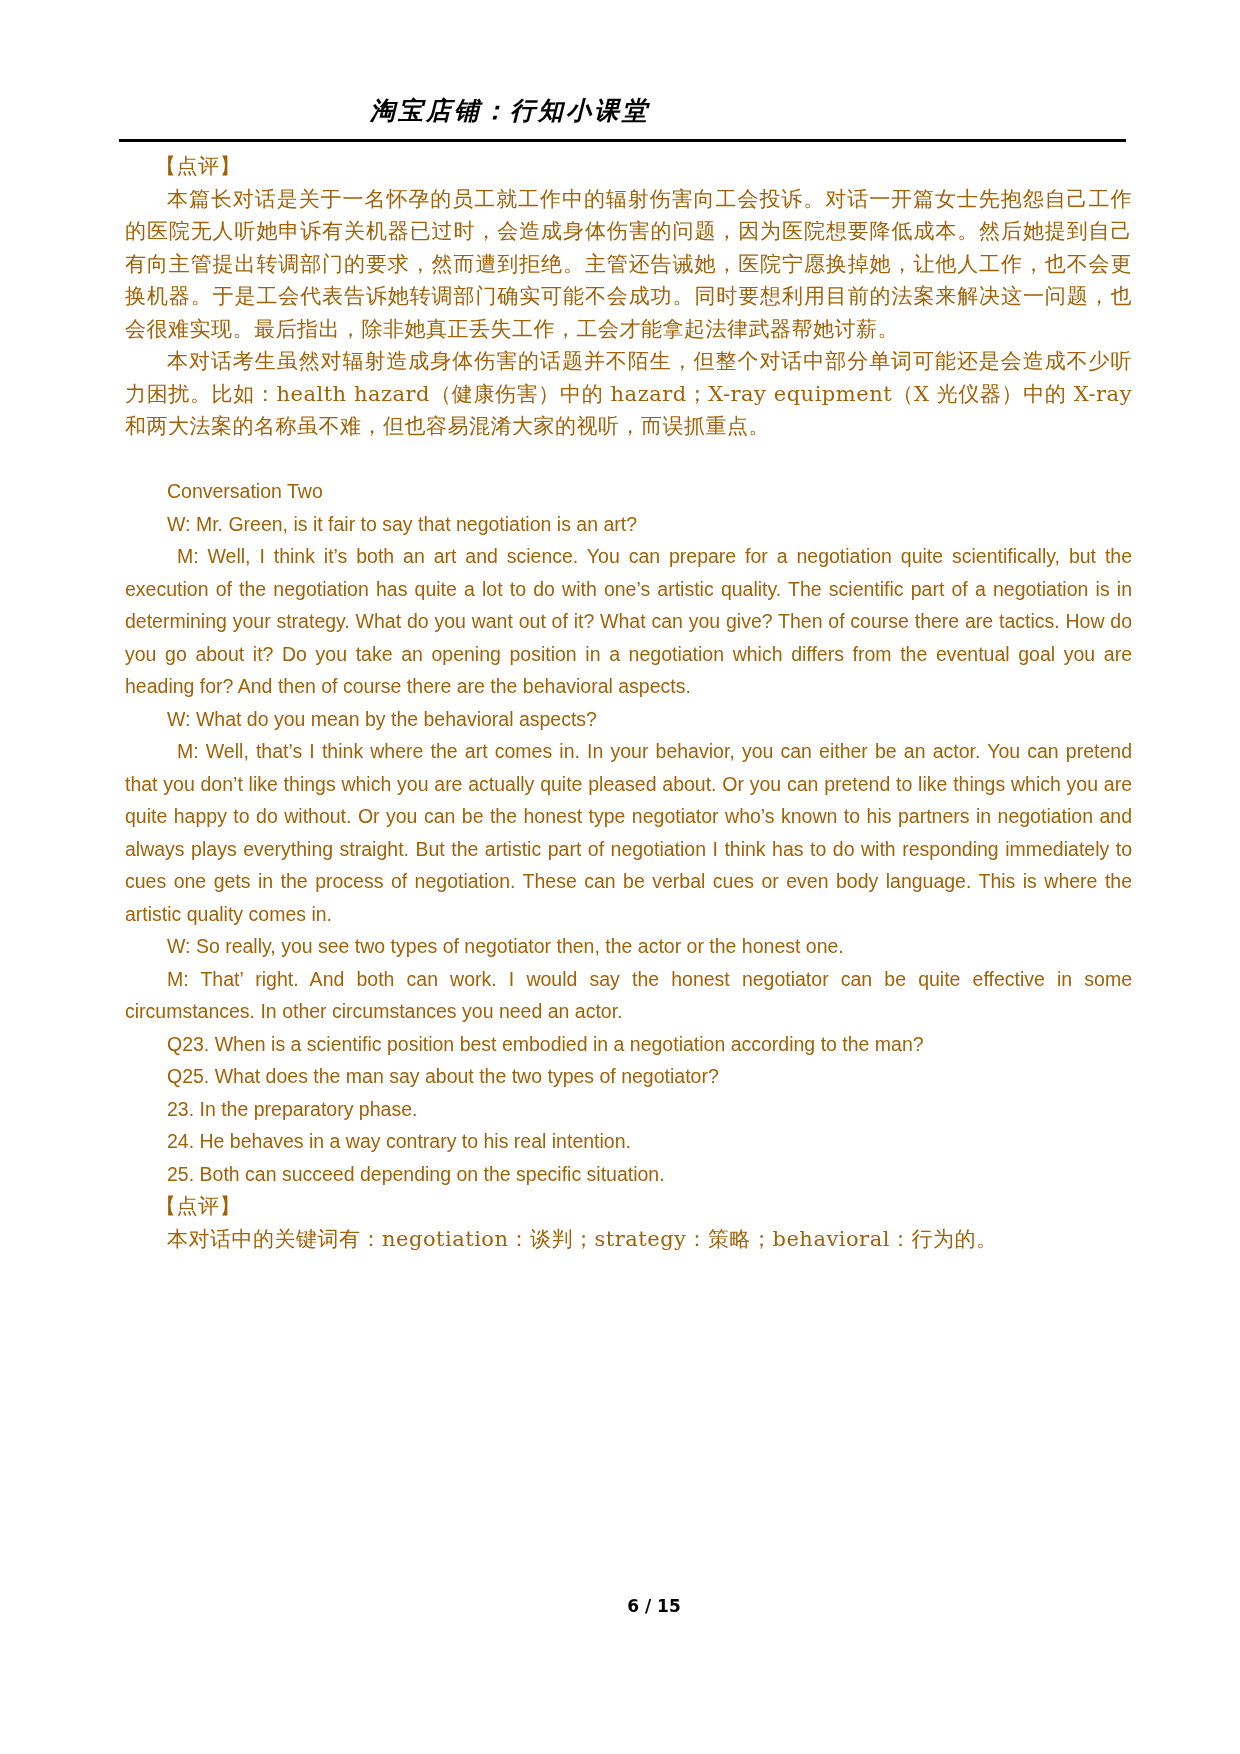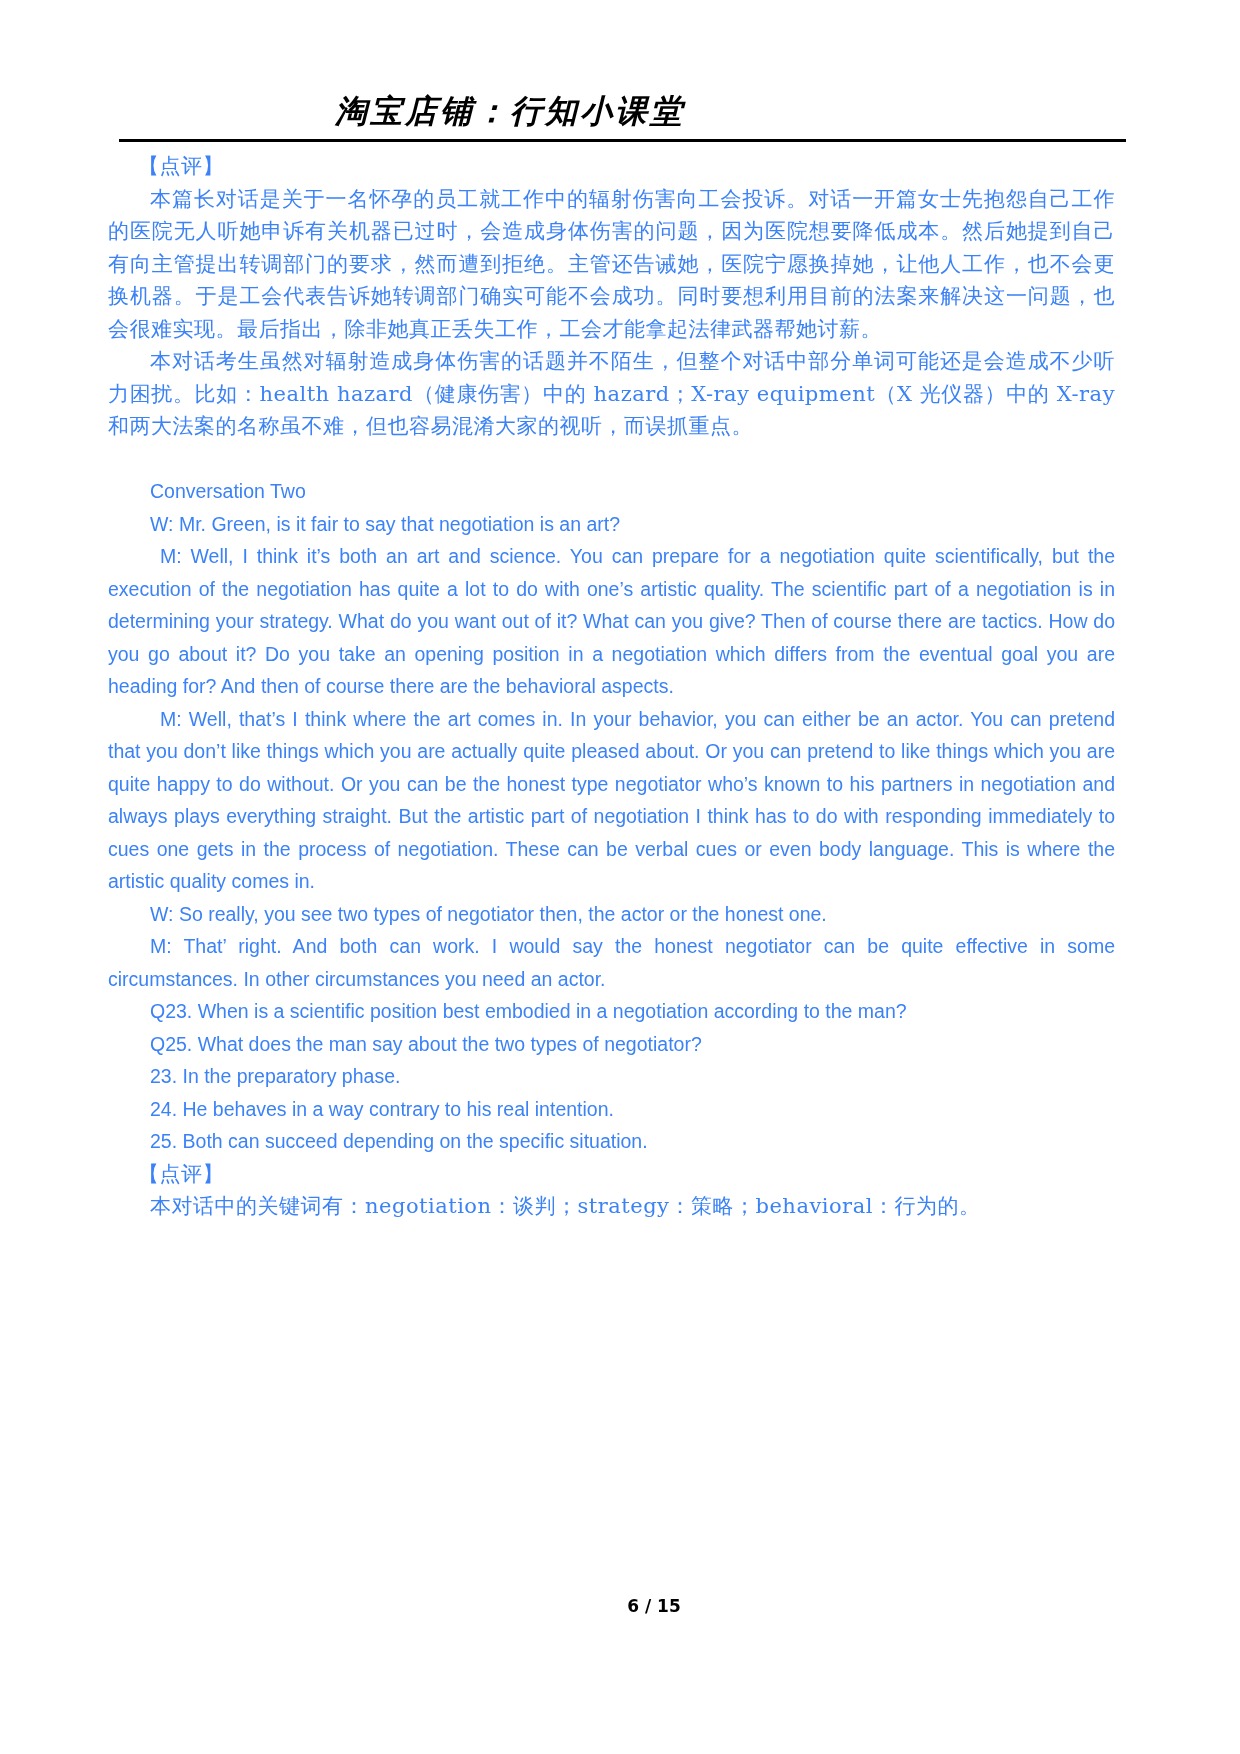--- a/index.html
+++ b/index.html
@@ -1,25 +1,25 @@
 <!DOCTYPE html>
 <html><head>
 <meta charset="utf-8">
 <style>
   html, body { margin: 0; padding: 0; background: #ffffff; }
   body { width: 1240px; height: 1754px; position: relative; overflow: hidden; color: #111; }
   .header-title {
     position: absolute; left: 0; width: 1020px; top: 96px; text-align: center;
     font-family: "DejaVu Sans", sans-serif; font-weight: bold; font-style: italic;
-    font-size: 32px; letter-spacing: 3px; color: #000; line-height: 30px;
+    font-size: 25px; letter-spacing: 3px; color: #000; line-height: 30px;
   }
   .header-rule { position: absolute; left: 119px; width: 1007px; top: 139px; height: 3px; background: #000; }
   .content {
-    position: absolute; left: 108px; top: 150px; width: 1007px;
-    font-family: "Liberation Sans", sans-serif; font-size: 19.5px; line-height: 32.5px; color: #3b82f6;
+    position: absolute; left: 125px; top: 150px; width: 1007px;
+    font-family: "Liberation Sans", sans-serif; font-size: 19.5px; line-height: 32.5px; color: #a16207;
   }
   .content p { margin: 0; }
   .cn { font-family: "DejaVu Serif", serif; font-size: 21px; letter-spacing: 0.5px; text-align: justify; }
   .en { text-align: justify; }
   .indent { text-indent: 42px; }
   .indent2 { text-indent: 52px; }
   .gap { height: 32.5px; }
   .label { padding-left: 30px; }
   .footer-page {
     position: absolute; left: 0; width: 1240px; top: 1596px; text-align: center;
@@ -35,20 +35,21 @@
 <div class="content">
   <p class="cn label">【点评】</p>
   <p class="cn indent">本篇长对话是关于一名怀孕的员工就工作中的辐射伤害向工会投诉。对话一开篇女士先抱怨自己工作的医院无人听她申诉有关机器已过时，会造成身体伤害的问题，因为医院想要降低成本。然后她提到自己有向主管提出转调部门的要求，然而遭到拒绝。主管还告诫她，医院宁愿换掉她，让他人工作，也不会更换机器。于是工会代表告诉她转调部门确实可能不会成功。同时要想利用目前的法案来解决这一问题，也会很难实现。最后指出，除非她真正丢失工作，工会才能拿起法律武器帮她讨薪。</p>
   <p class="cn indent">本对话考生虽然对辐射造成身体伤害的话题并不陌生，但整个对话中部分单词可能还是会造成不少听力困扰。比如：health hazard（健康伤害）中的 hazard；X-ray equipment（X 光仪器）中的 X-ray 和两大法案的名称虽不难，但也容易混淆大家的视听，而误抓重点。</p>
 
   <div class="gap"></div>
 
   <p class="en indent">Conversation Two</p>
   <p class="en indent">W: Mr. Green, is it fair to say that negotiation is an art?</p>
   <p class="en indent2">M: Well, I think it’s both an art and science. You can prepare for a negotiation quite scientifically, but the execution of the negotiation has quite a lot to do with one’s artistic quality. The scientific part of a negotiation is in determining your strategy. What do you want out of it? What can you give? Then of course there are tactics. How do you go about it? Do you take an opening position in a negotiation which differs from the eventual goal you are heading for? And then of course there are the behavioral aspects.</p>
+  <p class="en indent">W: What do you mean by the behavioral aspects?</p>
   <p class="en indent2">M: Well, that’s I think where the art comes in. In your behavior, you can either be an actor. You can pretend that you don’t like things which you are actually quite pleased about. Or you can pretend to like things which you are quite happy to do without. Or you can be the honest type negotiator who’s known to his partners in negotiation and always plays everything straight. But the artistic part of negotiation I think has to do with responding immediately to cues one gets in the process of negotiation. These can be verbal cues or even body language. This is where the artistic quality comes in.</p>
   <p class="en indent">W: So really, you see two types of negotiator then, the actor or the honest one.</p>
   <p class="en indent">M: That’ right. And both can work. I would say the honest negotiator can be quite effective in some circumstances. In other circumstances you need an actor.</p>
 
   <p class="en indent">Q23. When is a scientific position best embodied in a negotiation according to the man?</p>
   <p class="en indent">Q25. What does the man say about the two types of negotiator?</p>
 
   <p class="en indent">23. In the preparatory phase.</p>
   <p class="en indent">24. He behaves in a way contrary to his real intention.</p>
   <p class="en indent">25. Both can succeed depending on the specific situation.</p>

